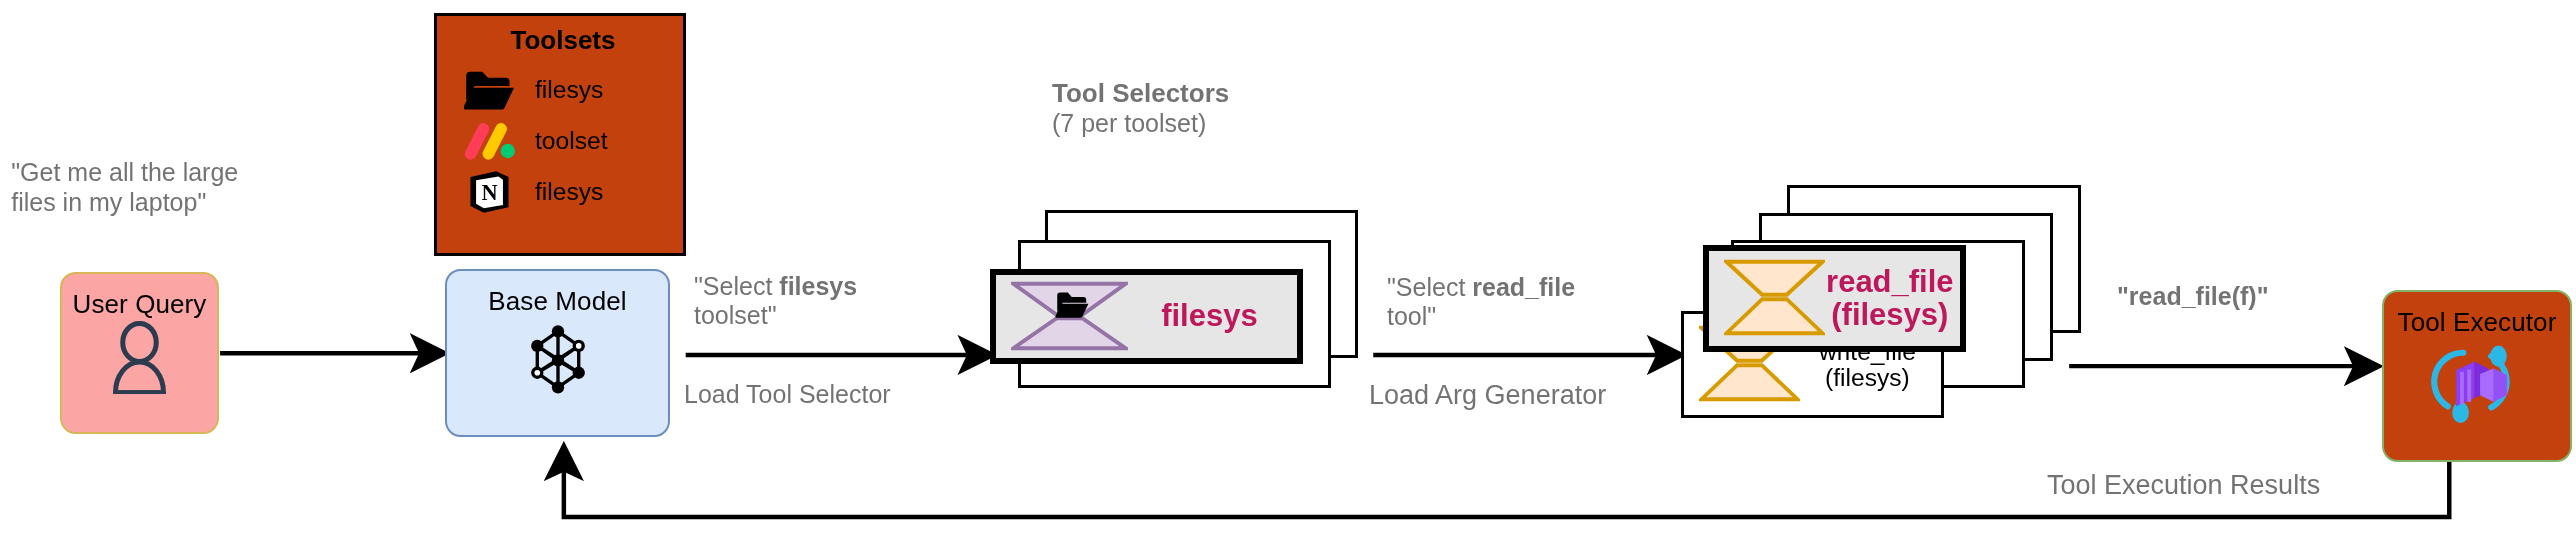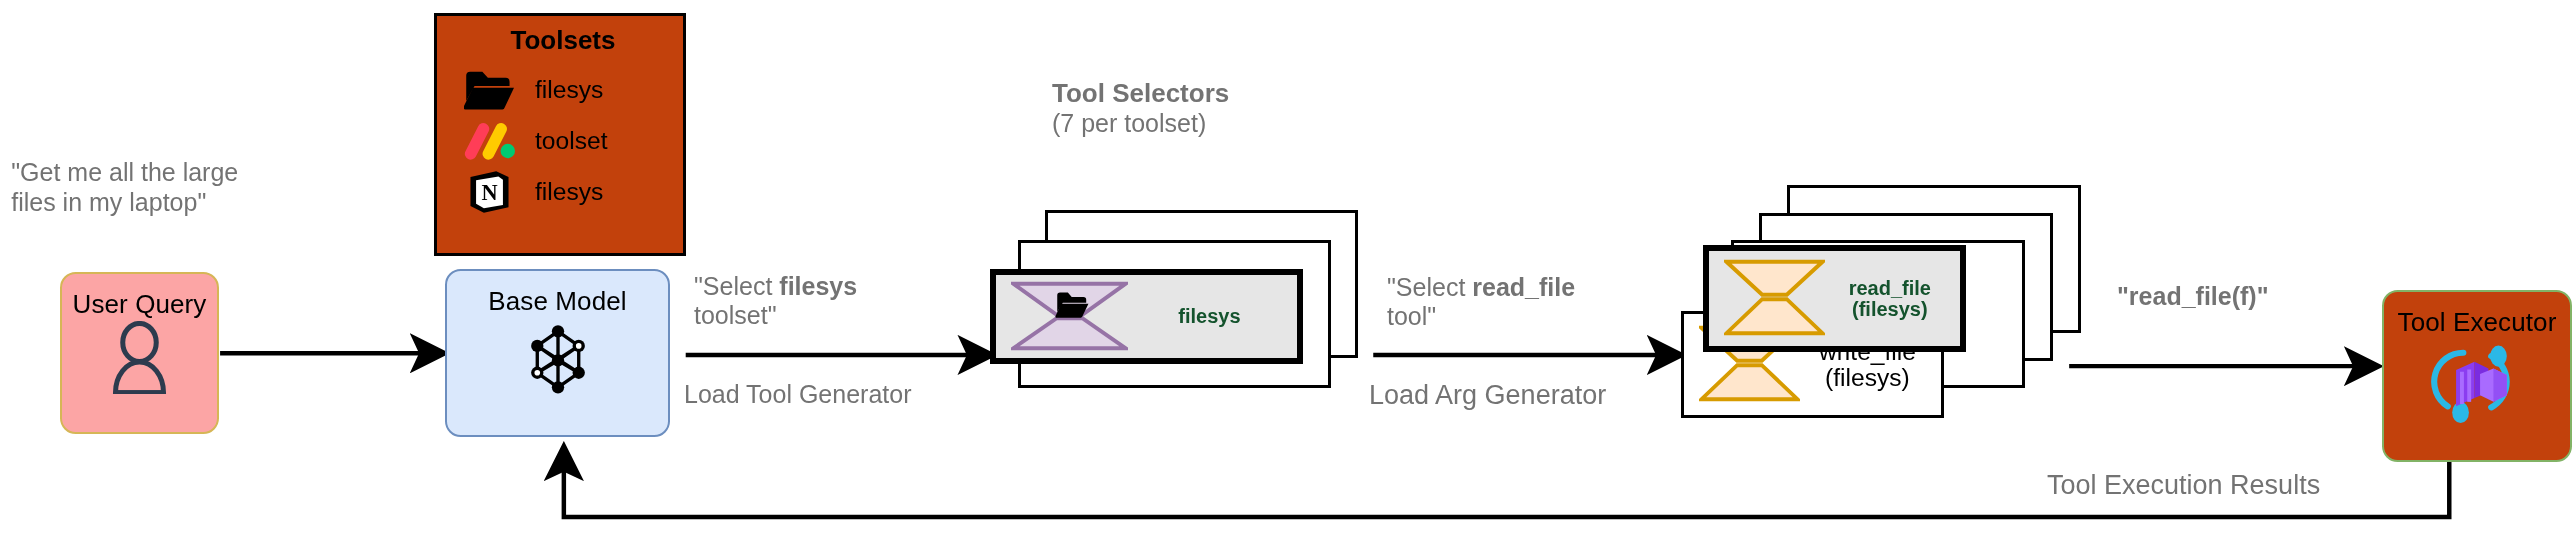--- a/index.html
+++ b/index.html
@@ -26,21 +26,21 @@
   .ts-ico{width:54px;flex:0 0 54px;display:flex;align-items:center;justify-content:center;}
   .ts-lbl{font-size:24.6px;color:#000;margin-left:19px;}
 
   
   .stackwrap{position:absolute;}
   .ghost{position:absolute;background:#fff;border:3.4px solid #000;box-sizing:border-box;}
   .card{position:absolute;box-sizing:border-box;border:6.7px solid #000;background:#e6e6e6;
         display:flex;align-items:center;}
   .card.plain{border:3.4px solid #000;background:#fff;}
   .card .lora{flex:0 0 auto;margin-left:14.5px;}
-  .card .clabel{flex:1;text-align:center;font-size:20px;color:#14532d;font-weight:bold;
+  .card .clabel{flex:1;text-align:center;font-size:31px;color:#be185d;font-weight:bold;
         line-height:1.05;padding-right:5.6px;}
   .card.plain .clabel{color:#000;font-weight:normal;font-size:24.6px;}
   svg.ov{position:absolute;left:0;top:0;width:2576px;height:545px;overflow:visible;}
 </style>
 </head>
 <body>
 
 <div id="stage">
 
   <svg class="ov" viewBox="0 0 4605 975">
@@ -133,21 +133,21 @@
         <circle cx="112" cy="48" r="5"></circle>
           <circle cx="38" cy="96" r="5"></circle>
       </g>
     </svg>
   </div>
 
   <div class="txt" style="left:694px;top:242px;width:280px;font-size:25px;">
     <span>"Select </span><span class="b">filesys</span><span>
 toolset"</span>
   </div>
-  <div class="txt" style="left:684px;top:380px;width:302px;font-size:25px;">Load Tool Generator</div>
+  <div class="txt" style="left:684px;top:380px;width:302px;font-size:25px;">Load Tool Selector</div>
 
   <div class="txt b" style="left:1052px;top:78px;width:313px;font-size:26px;">Tool Selectors</div>
   <div class="txt" style="left:1052px;top:109px;width:313px;font-size:25px;">(7 per toolset)</div>
 
   <div class="stackwrap" style="left:990px;top:210px;width:392px;height:185px;">
     <div class="ghost" style="left:55px;top:0px;width:313px;height:148px;"></div>
     <div class="ghost" style="left:28px;top:30px;width:313px;height:148px;"></div>
     <div class="card" style="left:0px;top:59px;width:313px;height:95px;">
       <div class="lora">
         <svg width="117" height="72" viewBox="0 0 210 128">

